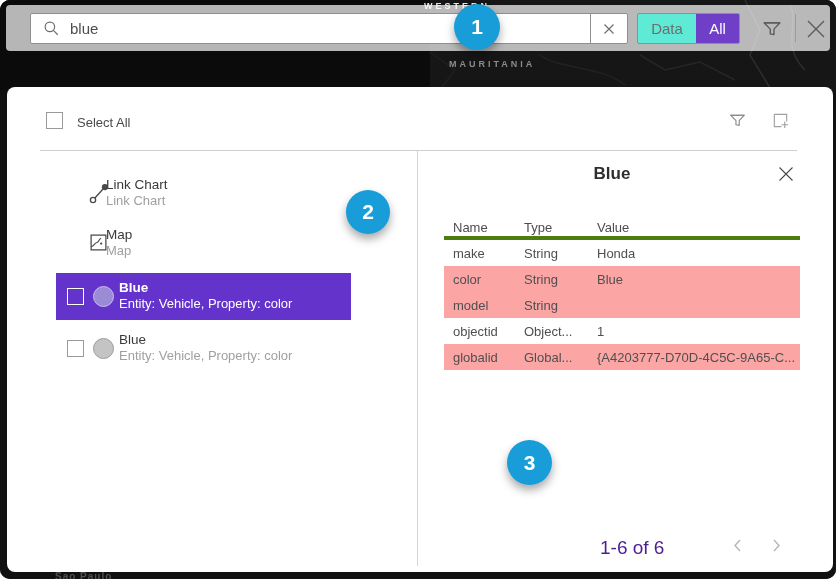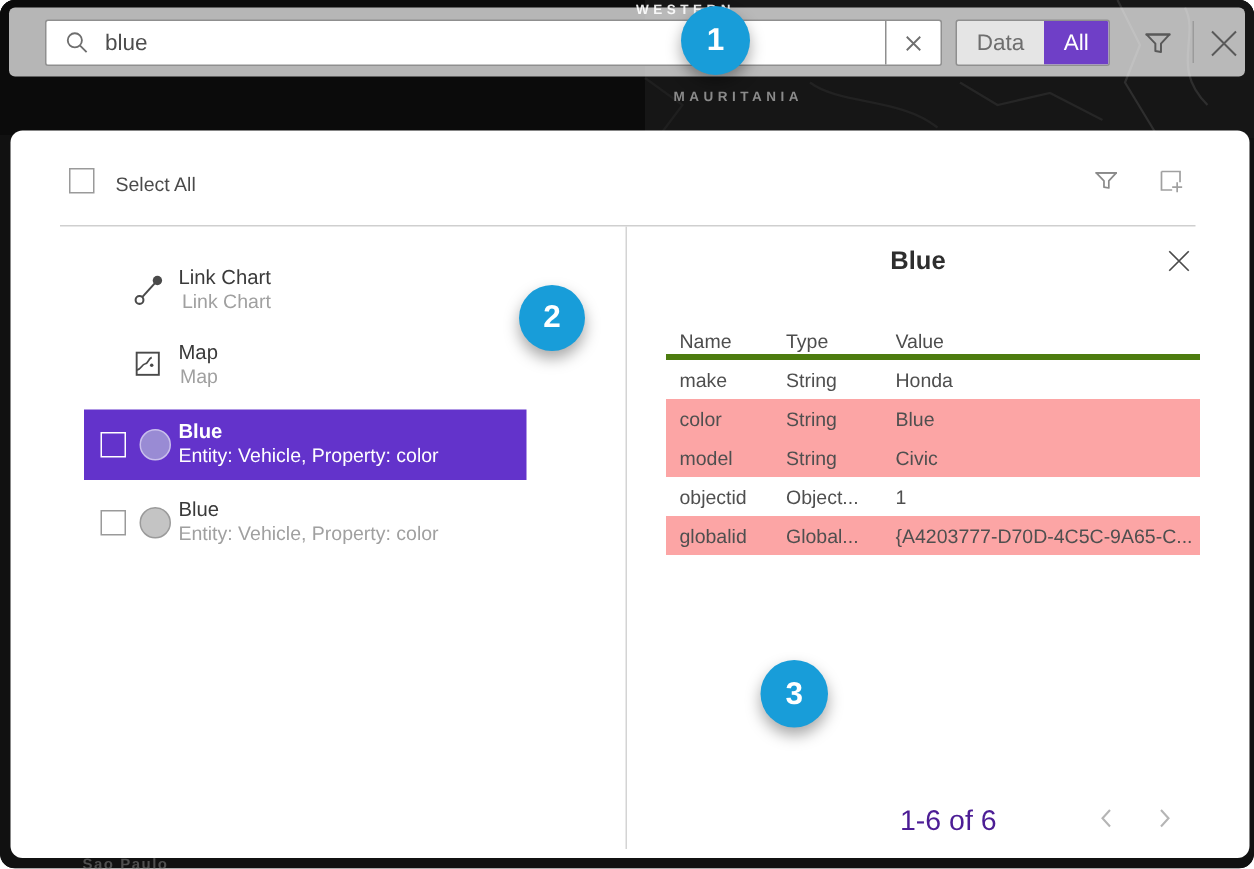--- a/index.html
+++ b/index.html
@@ -32,21 +32,21 @@
   .search-input {
     flex:1; border:none; outline:none; font-family:inherit;
     font-size:15px; color:#4d4d4d; margin-left:10px; background:transparent;
   }
   .clear-btn {
     width:37px; height:100%; border-left:1px solid #8f8f8f;
     display:flex; align-items:center; justify-content:center; cursor:pointer;
   }
   .toggle {
     position:absolute; left:631px; top:8px; width:103px; height:31px;
-    background:#e5e5e5; border:1px solid #8f8f8f; border-radius:2px;
+    background:#5eead4; border:1px solid #8f8f8f; border-radius:2px;
     display:flex; overflow:hidden;
   }
   .toggle .seg { display:flex; align-items:center; justify-content:center; font-size:15px; cursor:pointer; }
   .seg-data { width:58px; color:#6e6e6e; }
   .seg-all { width:43px; color:#ffffff; background:#6f3fc7; }
   .topbar-funnel { position:absolute; left:755px; top:13px; cursor:pointer; }
   .topbar-divider { position:absolute; left:789px; top:9px; width:1px; height:28px; background:#9b9b9b; }
   .topbar-close { position:absolute; left:797px; top:11px; cursor:pointer; }
   
   .panel {
@@ -63,21 +63,21 @@
   .hdr-divider { position:absolute; left:33px; top:63px; width:757px; height:1px; background:#cfcfcf; }
   .v-divider { position:absolute; left:410px; top:64px; width:1px; height:415px; background:#d4d4d4; }
   
   .list-item { position:absolute; cursor:pointer; }
   .li-title { font-size:13.5px; color:#3a3a3a; line-height:16px; }
   .li-sub { font-size:13px; color:#a0a0a0; line-height:16px; }
   .item1 { left:79px; top:90px; } .item2 { left:79px; top:140px; }
   .item-icon { position:absolute; }
   .item1 .item-icon { left:2px; top:5px; }
   .item2 .item-icon { left:3px; top:6px; }
-  .item1 .txt, .item2 .txt { margin-left:33px;text-align:right; }
+  .item1 .txt, .item2 .txt { margin-left:20px; }
   .entity-row { position:absolute; left:49px; width:295px; height:47px; cursor:pointer; }
   .row-selected { background:#6333cb; }
   .entity-row .chk {
     position:absolute; left:11px; top:15px; width:17px; height:17px; cursor:pointer;
   }
   .row-selected .chk { border:1.5px solid #ffffff; }
   .row-plain .chk { border:1px solid #9a9a9a; }
   .entity-row .swatch {
     position:absolute; left:37px; top:13px; width:21px; height:21px; border-radius:50%;
   }
@@ -256,21 +256,20 @@
         <span class="cell c2">Honda</span>
       </div>
       <div class="attr-row shaded">
         <span class="cell c0">color</span>
         <span class="cell c1">String</span>
         <span class="cell c2">Blue</span>
       </div>
       <div class="attr-row shaded">
         <span class="cell c0">model</span>
         <span class="cell c1">String</span>
-        <span class="cell c2">Civic</span>
       </div>
       <div class="attr-row">
         <span class="cell c0">objectid</span>
         <span class="cell c1">Object...</span>
         <span class="cell c2">1</span>
       </div>
       <div class="attr-row shaded">
         <span class="cell c0">globalid</span>
         <span class="cell c1">Global...</span>
         <span class="cell c2">{A4203777-D70D-4C5C-9A65-C...</span>

